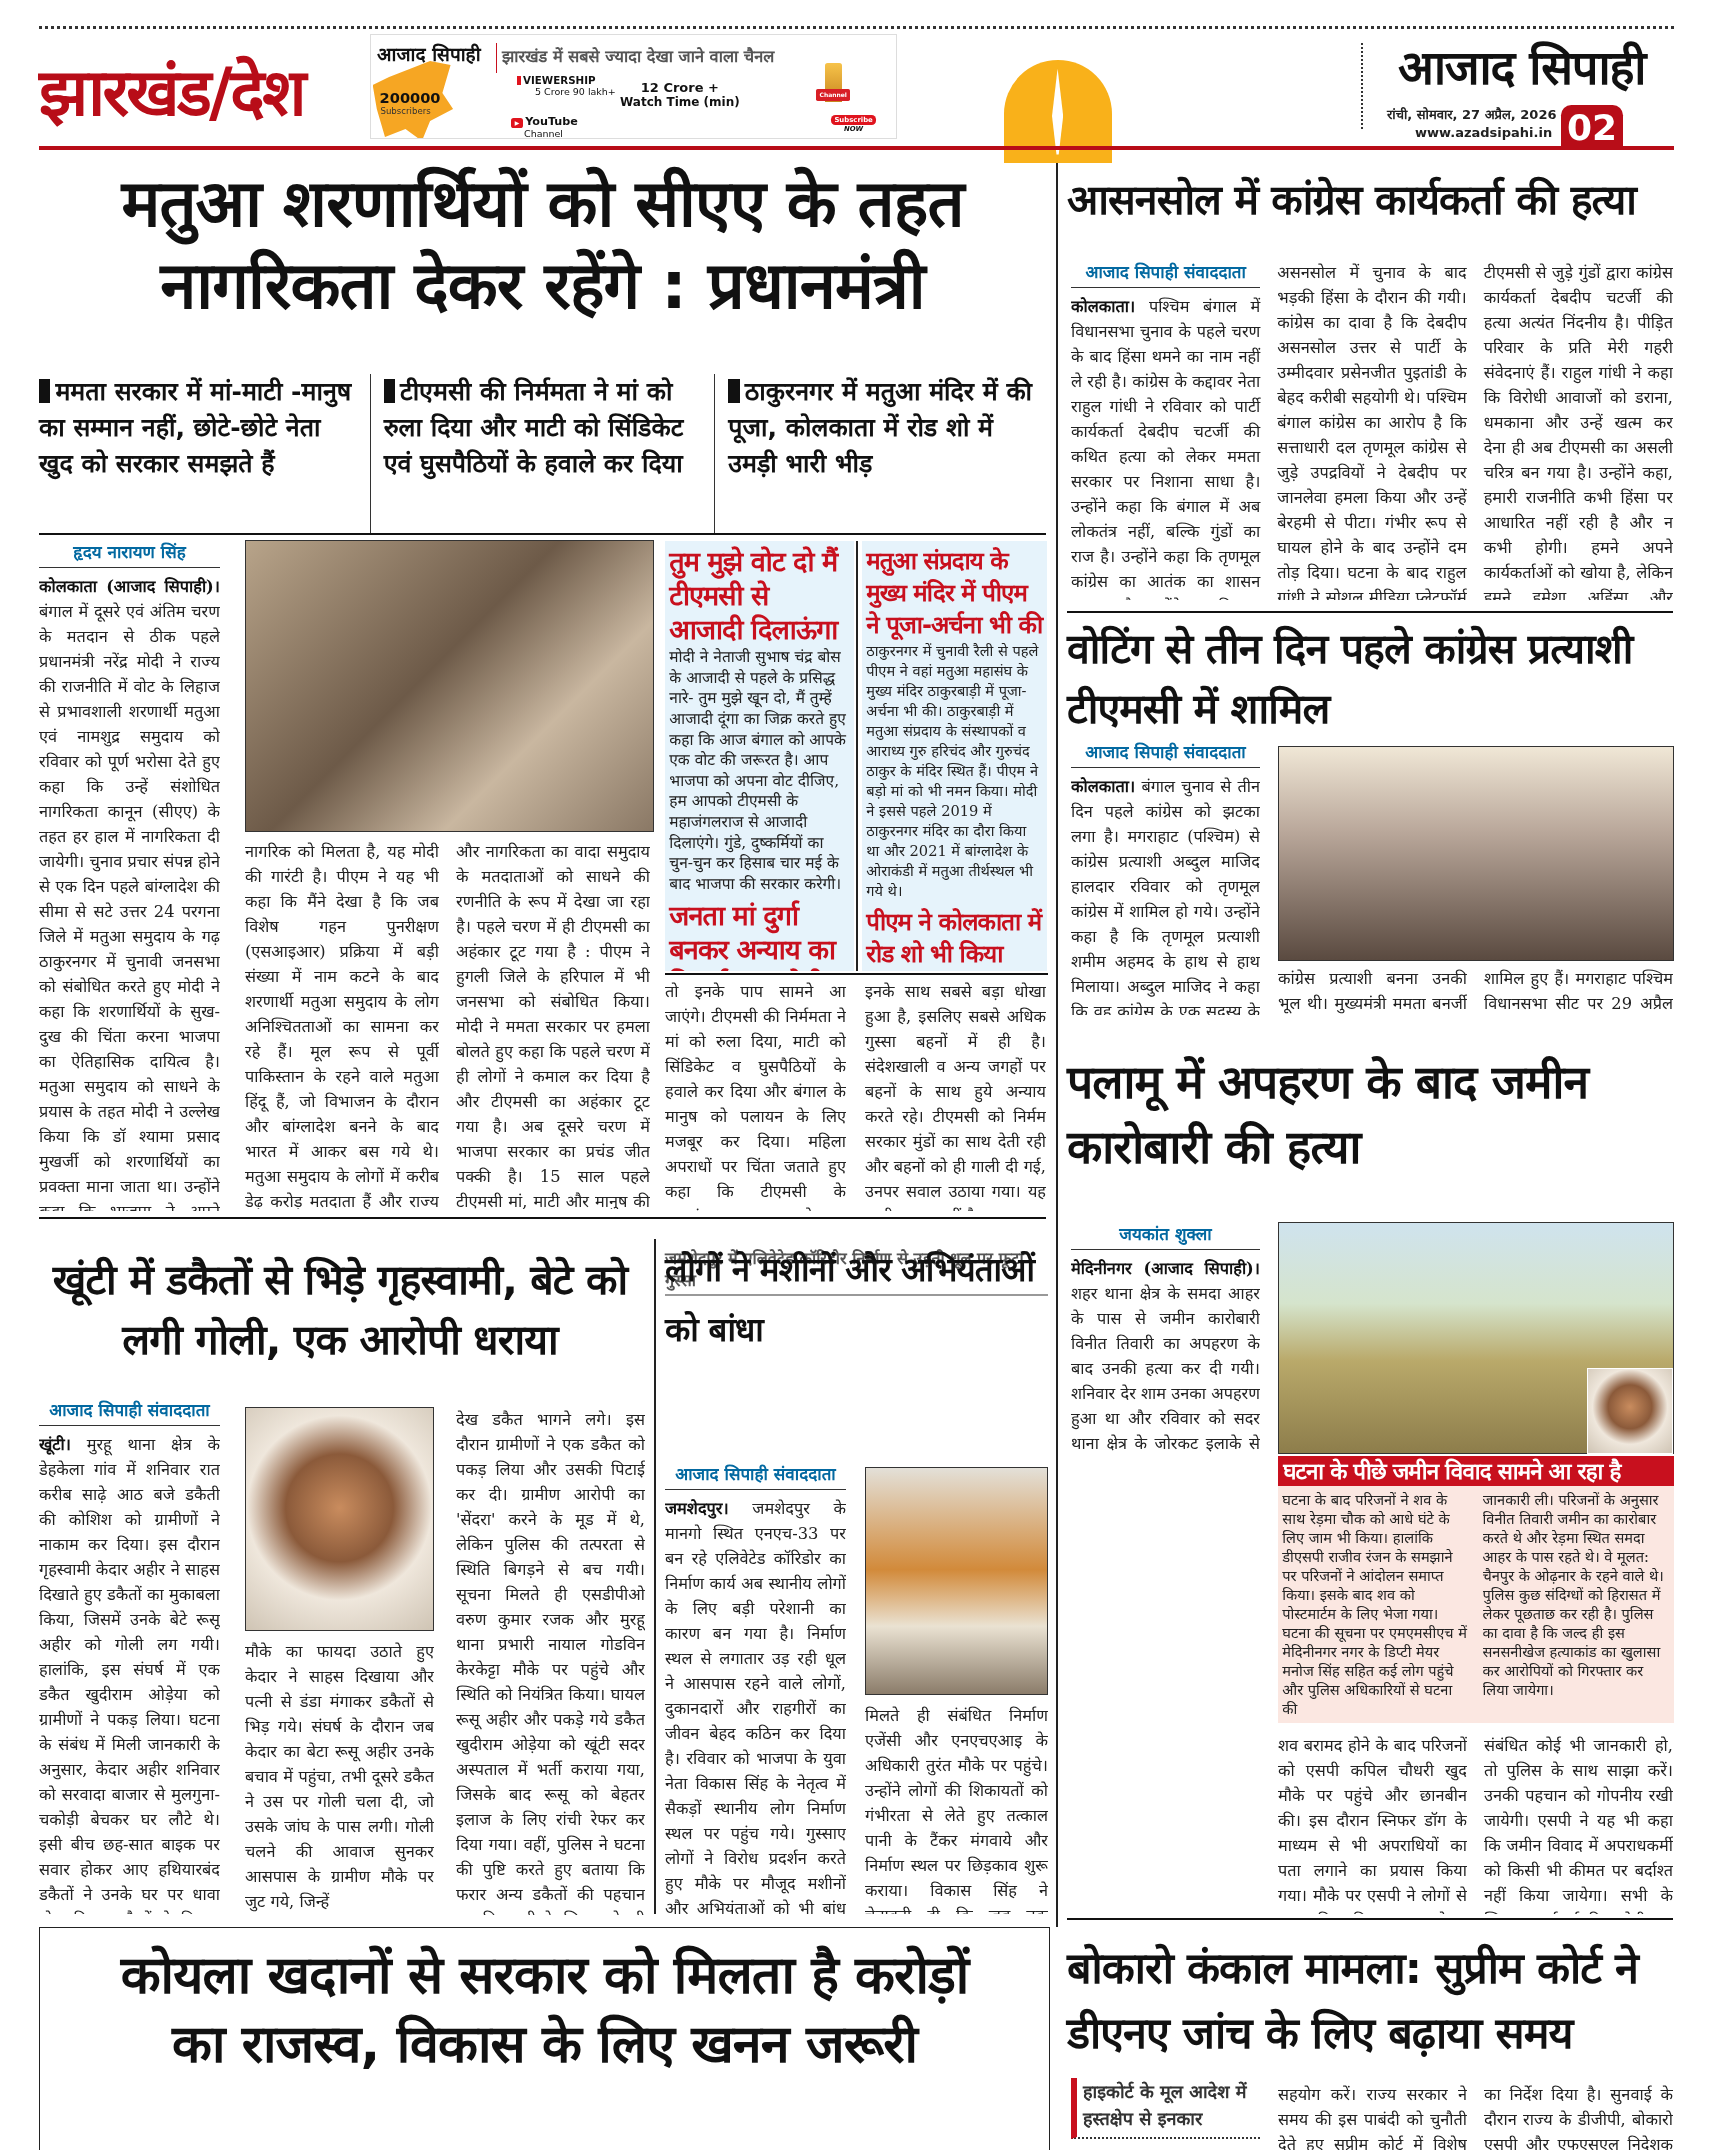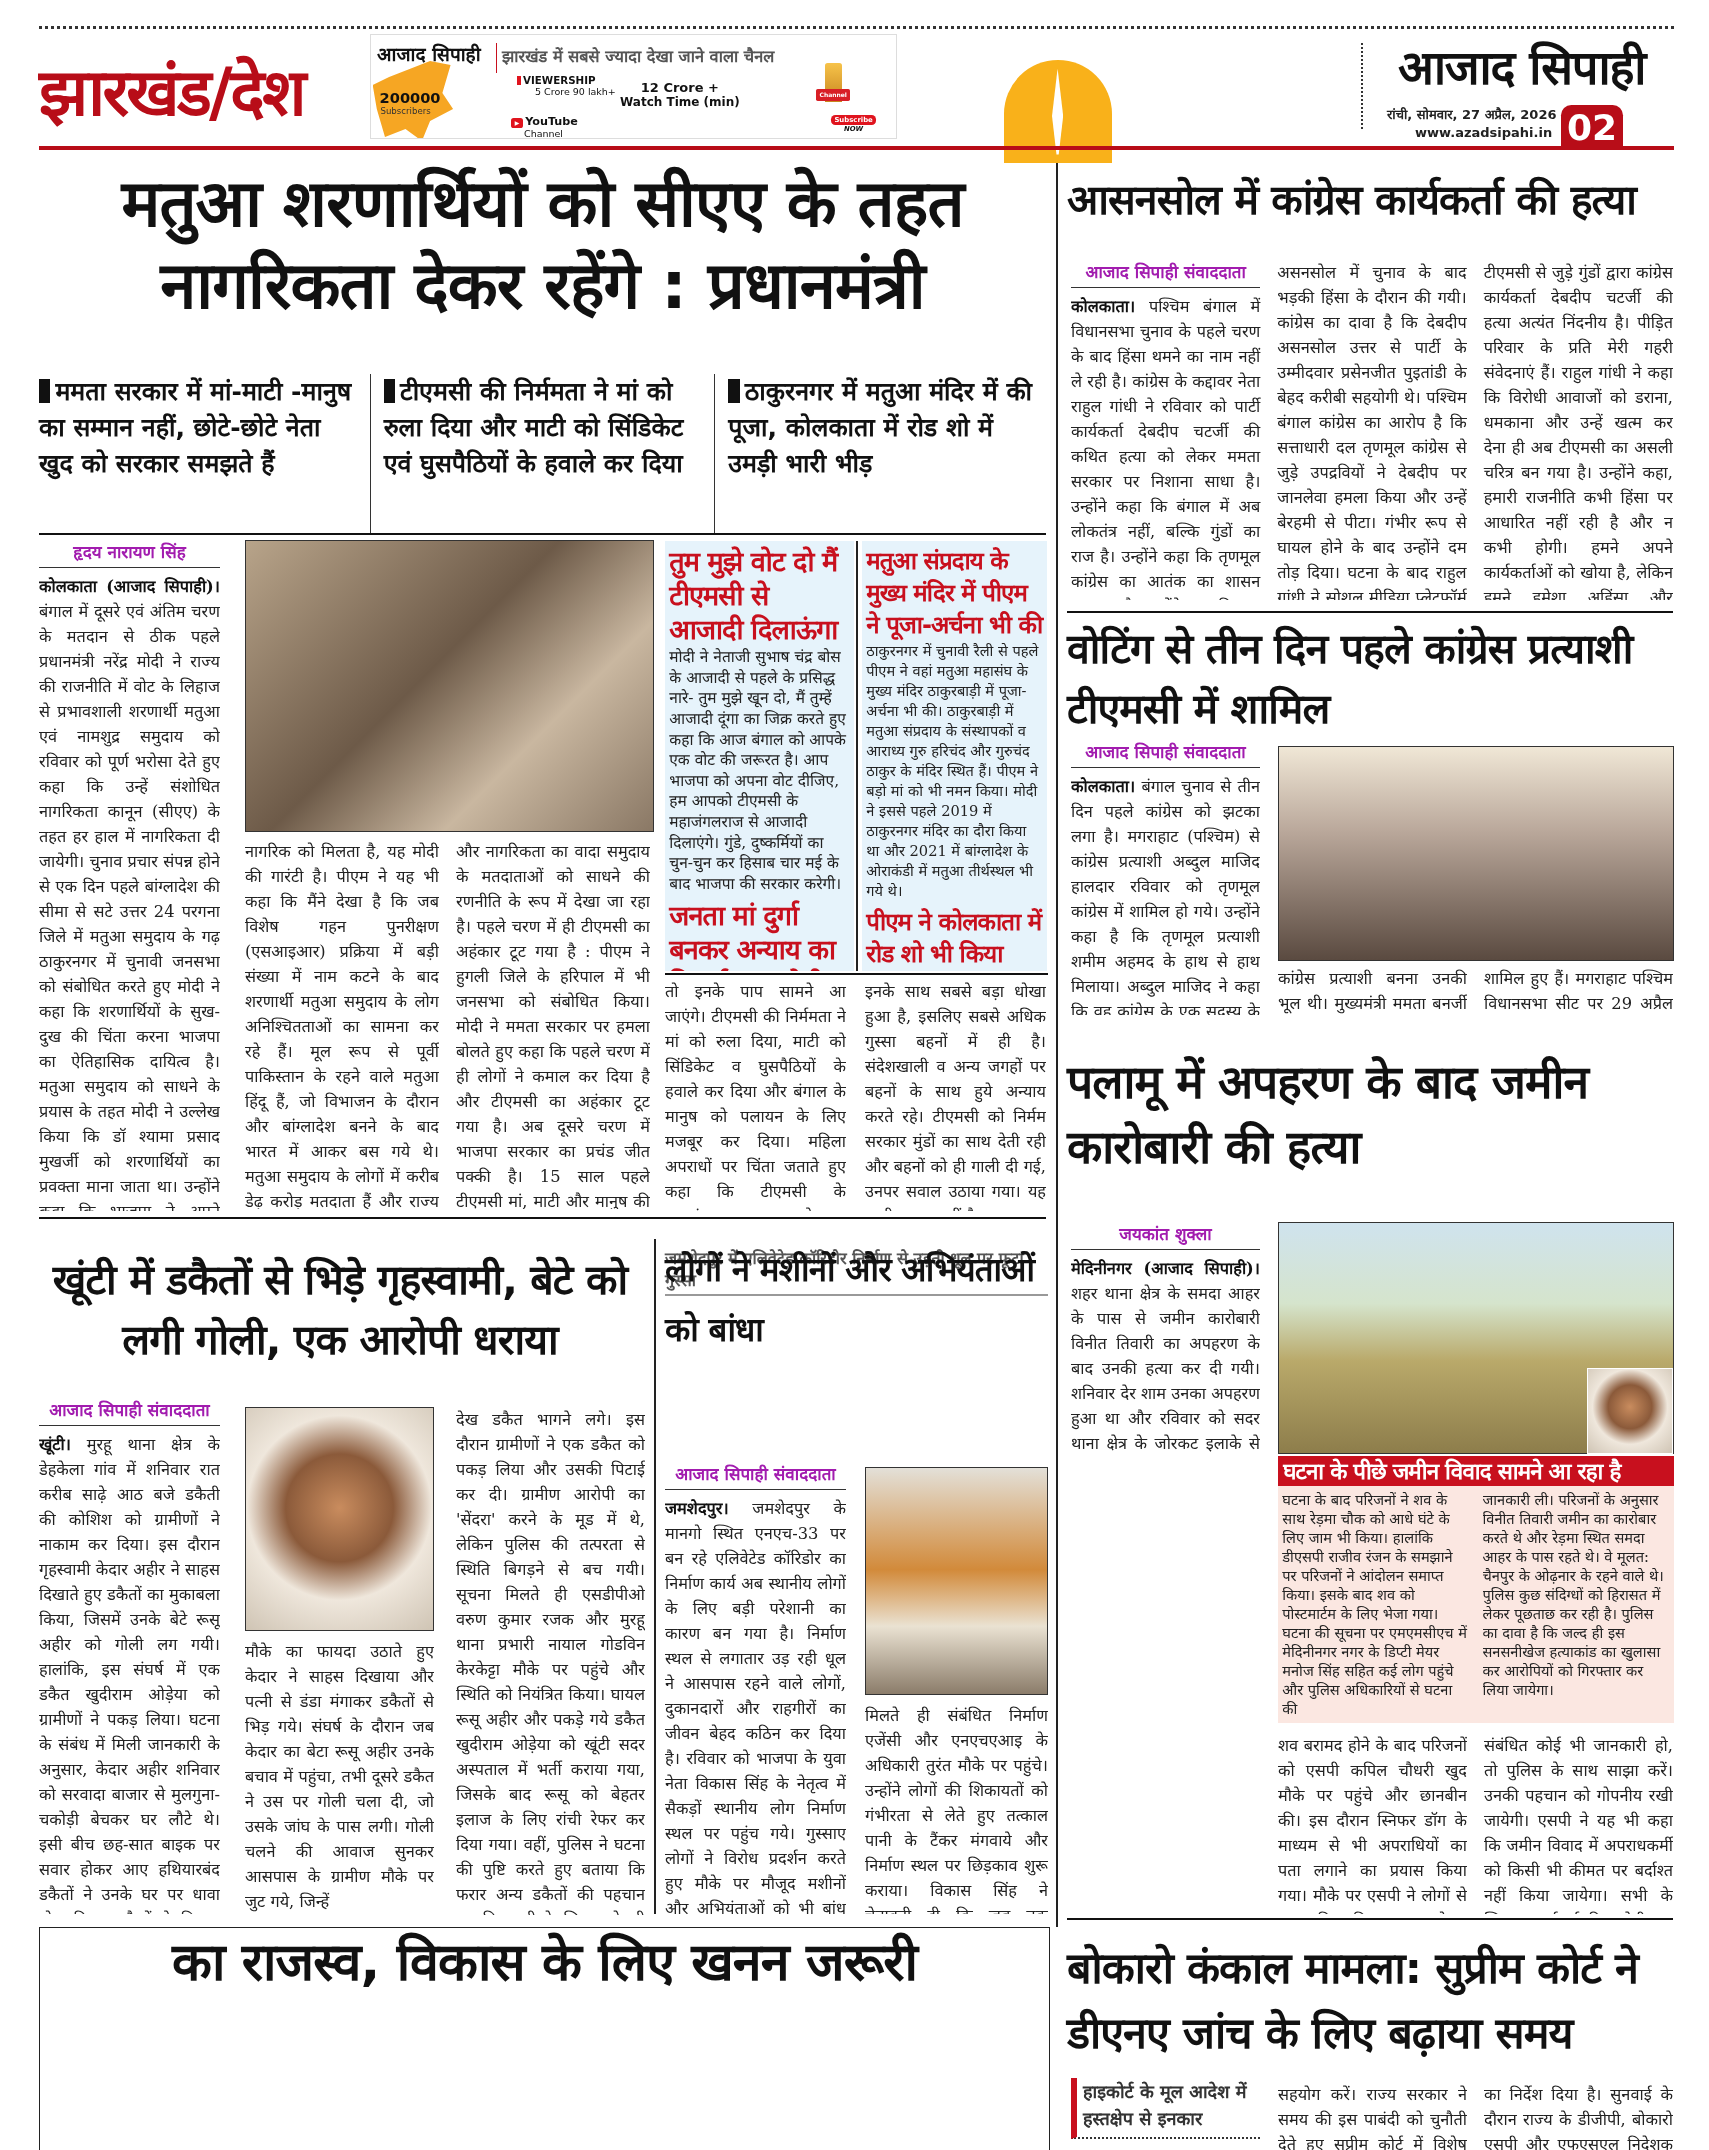--- a/index.html
+++ b/index.html
@@ -6,21 +6,21 @@
   body { width: 1710px; height: 2693px; background: #fff; position: relative; overflow: hidden;
          font-family: "DejaVu Sans", sans-serif; color: #111; }
   .abs { position: absolute; }
   .dotline { border-top: 3.4px dotted #333; }
   .redrule { background: #b80d18; }
   .blackrule { background: #111; }
   .vrule { background: #222; width: 1.7px; }
   .hl { font-family: "DejaVu Sans", sans-serif; font-weight: bold; color: #111; line-height: 1.15; letter-spacing: -0.9px; }
   .red { color: #c8101e; }
   .body { font-family: "DejaVu Serif", serif; font-size: 16.3px; line-height: 25px; text-align: justify; color: #222; }
-  .byline { font-family: "DejaVu Sans", sans-serif; font-size: 17px; font-weight: bold; color: #a21caf; text-align: center;
+  .byline { font-family: "DejaVu Sans", sans-serif; font-size: 17px; font-weight: bold; color: #0369a1; text-align: center;
             border-bottom: 1.3px solid #333; padding-bottom: 4.3px; margin-bottom: 6px; }
   .dateline { font-weight: bold; color: #111; }
   .photo { background: linear-gradient(135deg,#b8a48a,#6d5a48 45%,#c9b7a0 70%,#8a7865); border: 1.7px solid #333; }
   .photo.green { background: linear-gradient(180deg,#cfe3ee 0%,#d5e4cc 35%,#b9a96a 60%,#8d7d4b 100%); }
   .photo.crowd { background: linear-gradient(180deg,#f0e7d6 0%,#b9a79a 40%,#5a4a40 100%); }
   .photo.site { background: linear-gradient(180deg,#e3e0d8 0%,#d28a3a 45%,#eae2d2 70%,#8b7c6a 100%); }
   .photo.face { background: radial-gradient(circle at 50% 45%,#c98c5e 0%,#8b5a3a 35%,#efe7dc 60%,#cfc4b4 100%); }
   .boxblue { background: #e6f3fb; }
   .boxpink { background: #fbe7e1; }
   .redband { background: #c8101e; color: #fff; }
@@ -176,20 +176,21 @@
 <div class="abs" style="left:665px;top:1247px;width:383px;font-weight:bold;font-size:16.3px;color:#555;border-bottom:2.6px solid #999;padding-bottom:2.6px;">जमशेदपुर में एलिवेटेड कॉरिडोर निर्माण से उड़ती धूल पर फूटा गुस्सा</div>
 <div class="abs hl" style="left:665px;top:1240px;width:383px;font-size:33px;line-height:60px;text-align:left;">लोगों ने मशीनों और अभियंताओं को बांधा</div>
 <div class="abs" style="left:665px;top:1462px;width:181px;height:452px;overflow:hidden;">
   <div class="byline">आजाद सिपाही संवाददाता</div>
   <div class="body"><span class="dateline">जमशेदपुर।</span> <span>जमशेदपुर के मानगो स्थित एनएच-33 पर बन रहे एलिवेटेड कॉरिडोर का निर्माण कार्य अब स्थानीय लोगों के लिए बड़ी परेशानी का कारण बन गया है। निर्माण स्थल से लगातार उड़ रही धूल ने आसपास रहने वाले लोगों, दुकानदारों और राहगीरों का जीवन बेहद कठिन कर दिया है। रविवार को भाजपा के युवा नेता विकास सिंह के नेतृत्व में सैकड़ों स्थानीय लोग निर्माण स्थल पर पहुंच गये। गुस्साए लोगों ने विरोध प्रदर्शन करते हुए मौके पर मौजूद मशीनों और अभियंताओं को भी बांध दिया और निर्माण कार्य पूरी तरह ठप करा दिया। अचानक हुए इस प्रदर्शन से मौके पर अफरा-तफरी मच गयी। निर्माण कार्य करा रही कंपनी के सूचना</span></div>
 </div>
 <div class="abs photo site" style="left:865px;top:1467px;width:183px;height:228px;"></div>
 <div class="abs body" style="left:865px;top:1703px;width:183px;height:211px;overflow:hidden;">मिलते ही संबंधित निर्माण एजेंसी और एनएचएआइ के अधिकारी तुरंत मौके पर पहुंचे। उन्होंने लोगों की शिकायतों को गंभीरता से लेते हुए तत्काल पानी के टैंकर मंगवाये और निर्माण स्थल पर छिड़काव शुरू कराया। विकास सिंह ने चेतावनी दी कि जब तक स्थानीय लोगों को इस समस्या से स्थायी राहत नहीं मिलती, आंदोलन जारी रहेगा।</div>
 
 <div class="abs" style="left:39px;top:1927px;width:1011px;height:710px;border:1.7px solid #222;">
+  <div class="hl" style="font-size:52px;line-height:69px;text-align:center;margin-top:13px;">कोयला खदानों से सरकार को मिलता है करोड़ों</div>
   <div class="hl" style="font-size:52px;line-height:69px;text-align:center;">का राजस्व, विकास के लिए खनन जरूरी</div>
 </div>
 
 <div class="abs blackrule" style="left:1067px;top:1918px;width:606px;height:1.7px;"></div>
 <div class="abs hl" style="left:1067px;top:1936px;width:606px;font-size:43px;line-height:65px;">बोकारो कंकाल मामला: सुप्रीम कोर्ट ने डीएनए जांच के लिए बढ़ाया समय</div>
 <div class="abs" style="left:1071px;top:2078px;width:189px;">
   <div style="border-left:6px solid #c8101e;padding-left:6px;font-weight:bold;font-size:18px;line-height:27px;color:#333;border-bottom:2.2px dotted #333;padding-bottom:5.2px;">हाइकोर्ट के मूल आदेश में हस्तक्षेप से इनकार</div>
 </div>
 
 <div class="abs body" style="left:1278px;top:2082px;width:189px;height:551px;overflow:hidden;">सहयोग करें। राज्य सरकार ने समय की इस पाबंदी को चुनौती देते हुए सुप्रीम कोर्ट में विशेष अनुमति याचिका दायर की थी। हालांकि, सुप्रीम कोर्ट ने हाइकोर्ट के मूल आदेश में हस्तक्षेप करने से इनकार कर दिया। कोर्ट ने कहा कि यह एक अहम आपराधिक मामला है और इसकी जांच में किसी तरह की ढिलाई नहीं होनी चाहिए। हाईकोर्ट ने इस मामले में राज्य सरकार की गंभीर लापरवाही पर कड़ी टिप्पणी करते हुए स्वत: संज्ञान लिया था। मामले की संवेदनशीलता को देखते हुए, झारखंड हाइकोर्ट ने मामले की जांच के लिए नयी एसआइटी गठित करने और उसकी निगरानी में पूरी जांच कराने का निर्देश दिया था।</div>

